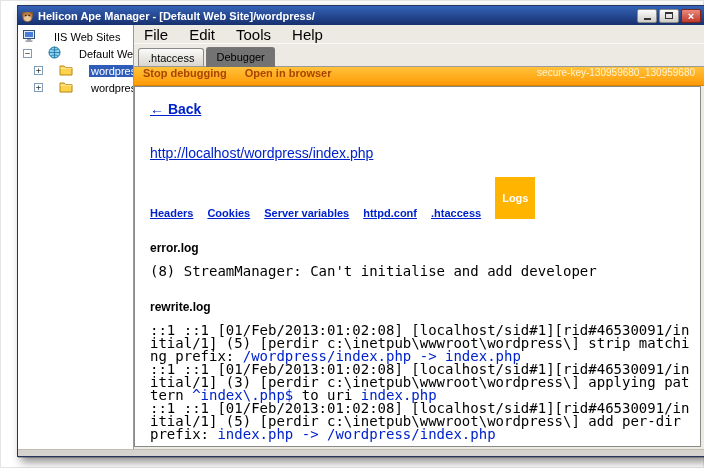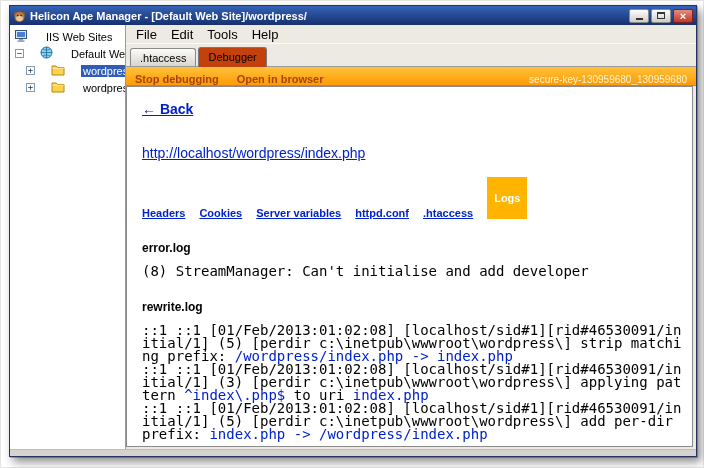--- a/index.html
+++ b/index.html
@@ -1,20 +1,20 @@
 <!DOCTYPE html>
 <html><head>
 <meta charset="utf-8">
 <style>
   * { margin:0; padding:0; box-sizing:border-box; }
   html,body { width:704px; height:468px; background:#fff; font-family:"Liberation Sans", sans-serif; overflow:hidden; }
   #canvas { position:relative; width:704px; height:468px; background:#fff; border:1px solid #e4e4e4; }
 
   
-  .window { position:absolute; left:8px; top:4px; width:688px; height:452px;
+  .window { position:absolute; left:16px; top:4px; width:688px; height:452px;
             background:#D6D3CE; border:1px solid #27345f;
             box-shadow: 4px 5px 9px rgba(0,0,0,.45), 1px 1px 0 rgba(0,0,0,.25);
             display:flex; flex-direction:column; }
   .titlebar { height:19px; flex:0 0 19px; background:linear-gradient(#3563b8,#17306e);
               display:flex; align-items:center; padding:0 3px; gap:4px; }
   .app-icon { width:13px; height:13px; flex:0 0 13px; }
   .title-text { color:#fff; font-weight:bold; font-size:11px; flex:1; white-space:nowrap; overflow:hidden; }
   .winbtns { display:flex; gap:2px; }
   .winbtn { width:20px; height:14px; background:linear-gradient(#fdfdfd,#cfcdc6); border:1px solid #8b8b8b;
             border-radius:2px; display:flex; align-items:center; justify-content:center; cursor:default; }
@@ -30,31 +30,31 @@
   .tree-row { display:flex; align-items:center; gap:16px; height:17px; white-space:nowrap; }
   .tree-row.lv0 { padding-left:3px; }
   .tree-row.lv1 { padding-left:3px; }
   .tree-row.lv2 { padding-left:14px; }
   .expander { width:9px; height:9px; flex:0 0 9px; border:1px solid #7f9db9; background:#fff;
               font-size:9px; line-height:7px; text-align:center; color:#333; font-family:"DejaVu Sans Mono", monospace; }
   .tree-label { padding:0 2px; }
   .tree-label.selected { background:#2e5cb8; color:#fff; }
 
   .rightpane { flex:1; display:flex; flex-direction:column; min-width:0; background:#EDEAE3; }
-  .menubar { height:19px; flex:0 0 19px; display:flex; align-items:center; gap:2px;
-             padding:0 4px; font-size:13px; background:#EDEAE3; border-bottom:1px solid #fbfaf7; }
+  .menubar { height:19px; flex:0 0 19px; display:flex; align-items:center; gap:9px;
+             padding:0 4px; font-size:15px; background:#EDEAE3; border-bottom:1px solid #fbfaf7; }
   .menu-item { padding:2px 6px; }
   .tabstrip { height:23px; flex:0 0 23px; display:flex; align-items:flex-end; gap:2px;
               padding:3px 4px 0 4px; background:#EDEAE3; border-bottom:1px solid #9a9a9a; }
   .tab { border:1px solid #898989; border-bottom:none; border-radius:3px 3px 0 0;
          padding:3px 9px 2px; font-size:11px; background:linear-gradient(#fbfbfa,#d9d6cd); }
-  .tab.active { background:#c2410c; margin-bottom:-1px; padding-bottom:4px; border-color:#777;text-align:center; }
+  .tab.active { background:#737373; margin-bottom:-1px; padding-bottom:4px; border-color:#777;text-align:center; }
 
   .debug-toolbar { height:19px; flex:0 0 19px; background:linear-gradient(#ffc23a,#ff9a06);
-                   display:flex; align-items:flex-end; gap:18px; padding:0 9px;
+                   display:flex; align-items:flex-start; gap:18px; padding:0 9px;
                    font-size:11px; font-weight:bold; border-bottom:1px solid #d98400; }
   .toolbar-link { color:#a84400; cursor:default; }
   .secure-key { margin-left:auto; color:#fff3cf; font-weight:normal; font-size:10px; }
 
   .content-wrap { flex:1; min-height:0; padding:0 3px 2px 0; background:#EDEAE3; }
   .content { width:100%; height:100%; background:#fff; border:1px solid #8a8a8a;
              padding:14px 10px 8px 15px; overflow:hidden; }
 
   .back-row { font-size:14px; display:flex; gap:28px; align-items:baseline;flex-direction:column; }
   .back-link { color:#0022cc; font-weight:bold; text-decoration:underline; }

